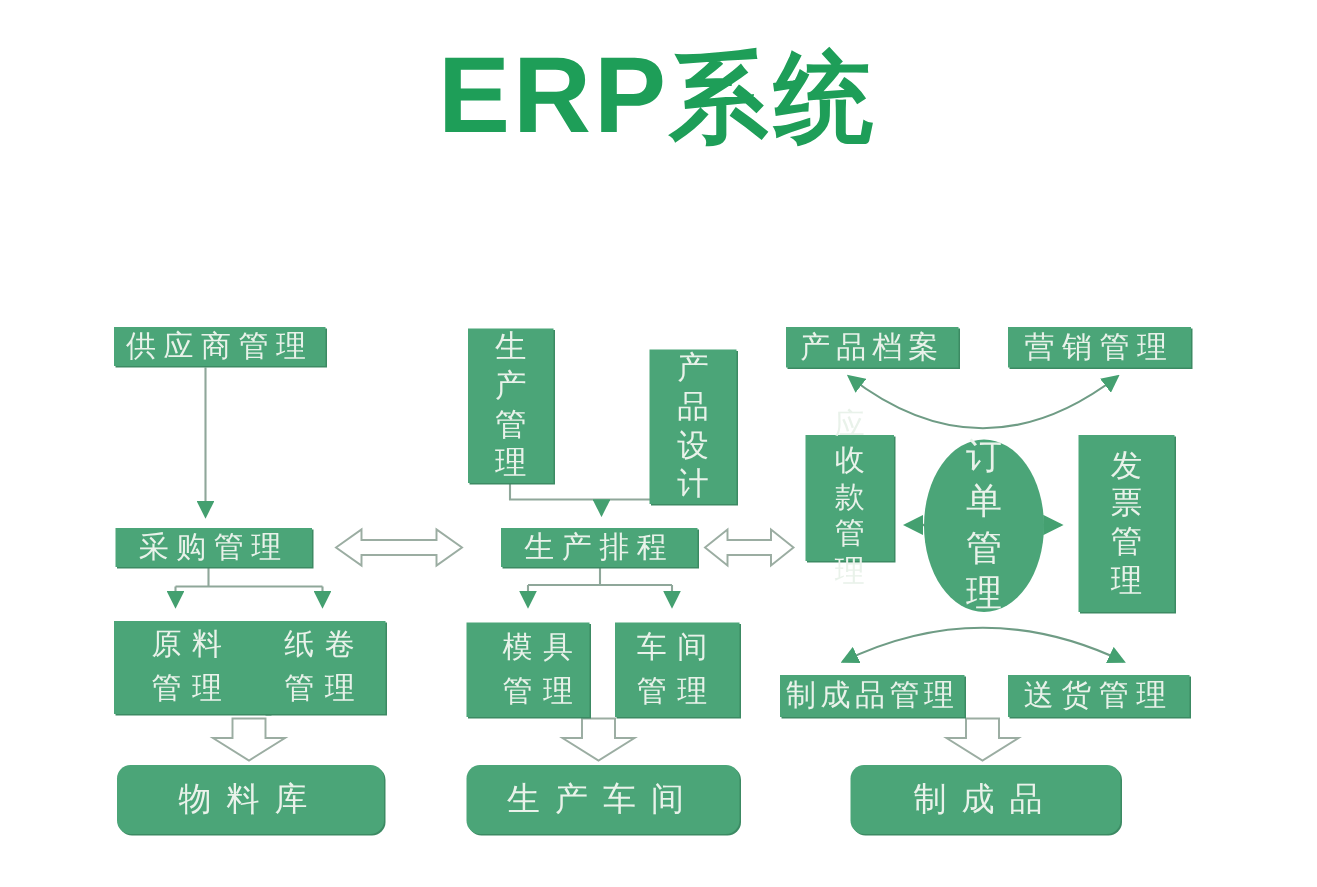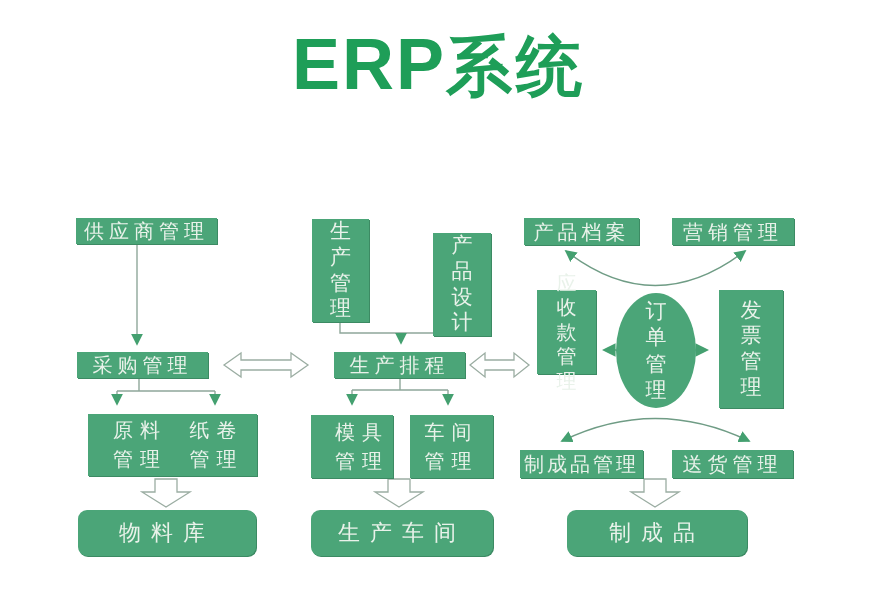--- a/index.html
+++ b/index.html
@@ -37,21 +37,21 @@
   }
   .box .inner{display:block;word-break:break-all;}
   .rounded{border-radius:9px;font-size:22px;letter-spacing:10px;}
   .two-line{letter-spacing:7px;line-height:1.45;}
   .two-line .inner{width:64px;}
   .vert{letter-spacing:0;line-height:1.22;font-size:21px;}
   .vert .inner{width:24px;}
   .ellipse{
     position:absolute;z-index:2;background:#4ba578;color:#e9f2ea;
     border-radius:50%;display:flex;align-items:center;justify-content:center;
-    font-size:21px;line-height:1.26;text-align:center;
+    font-size:24px;line-height:1.26;text-align:center;
   }
   .ellipse .inner{width:24px;word-break:break-all;}
 </style>
 </head>
 <body>
 
 <div id="stage">
 
   <div class="title-row">
     <span class="title-en">ERP</span>
@@ -101,21 +101,21 @@
   </svg>
 
   <div class="box" style="left:76px;top:218px;width:141px;height:26px;">
     <span class="inner">供应商管理</span>
     </div>
 
   <div class="box" style="left:77px;top:352px;width:131px;height:26px;">
     <span class="inner">采购管理</span>
     </div>
 
-  <div class="box two-line" style="left:88px;top:414px;width:104px;height:62px;">
+  <div class="box two-line" style="left:76px;top:414px;width:104px;height:62px;">
     <span class="inner">原料管理</span>
     </div>
 
   <div class="box two-line" style="left:176px;top:414px;width:81px;height:62px;">
     <span class="inner">纸卷管理</span>
     </div>
 
   <div class="box rounded" style="left:78px;top:510px;width:178px;height:46px;">
     <span class="inner">物料库</span>
     </div>

